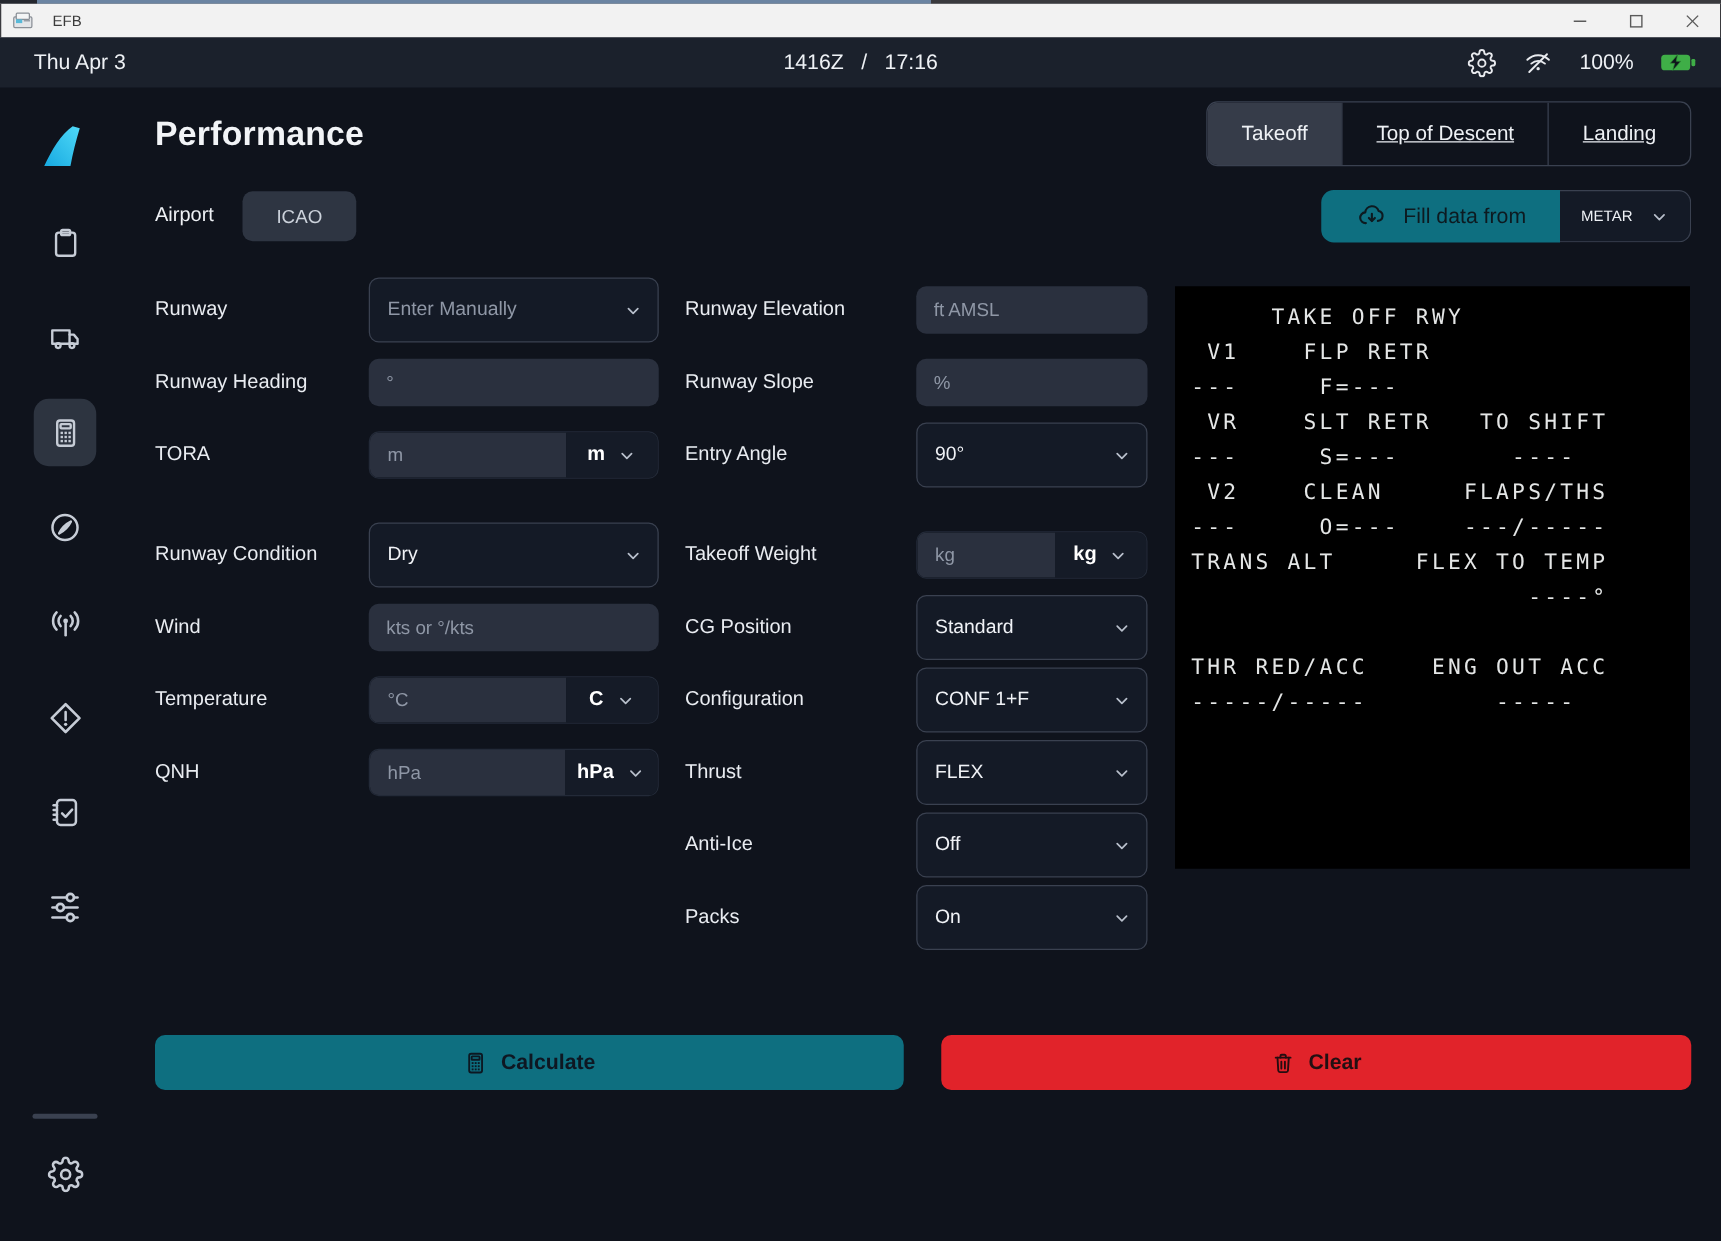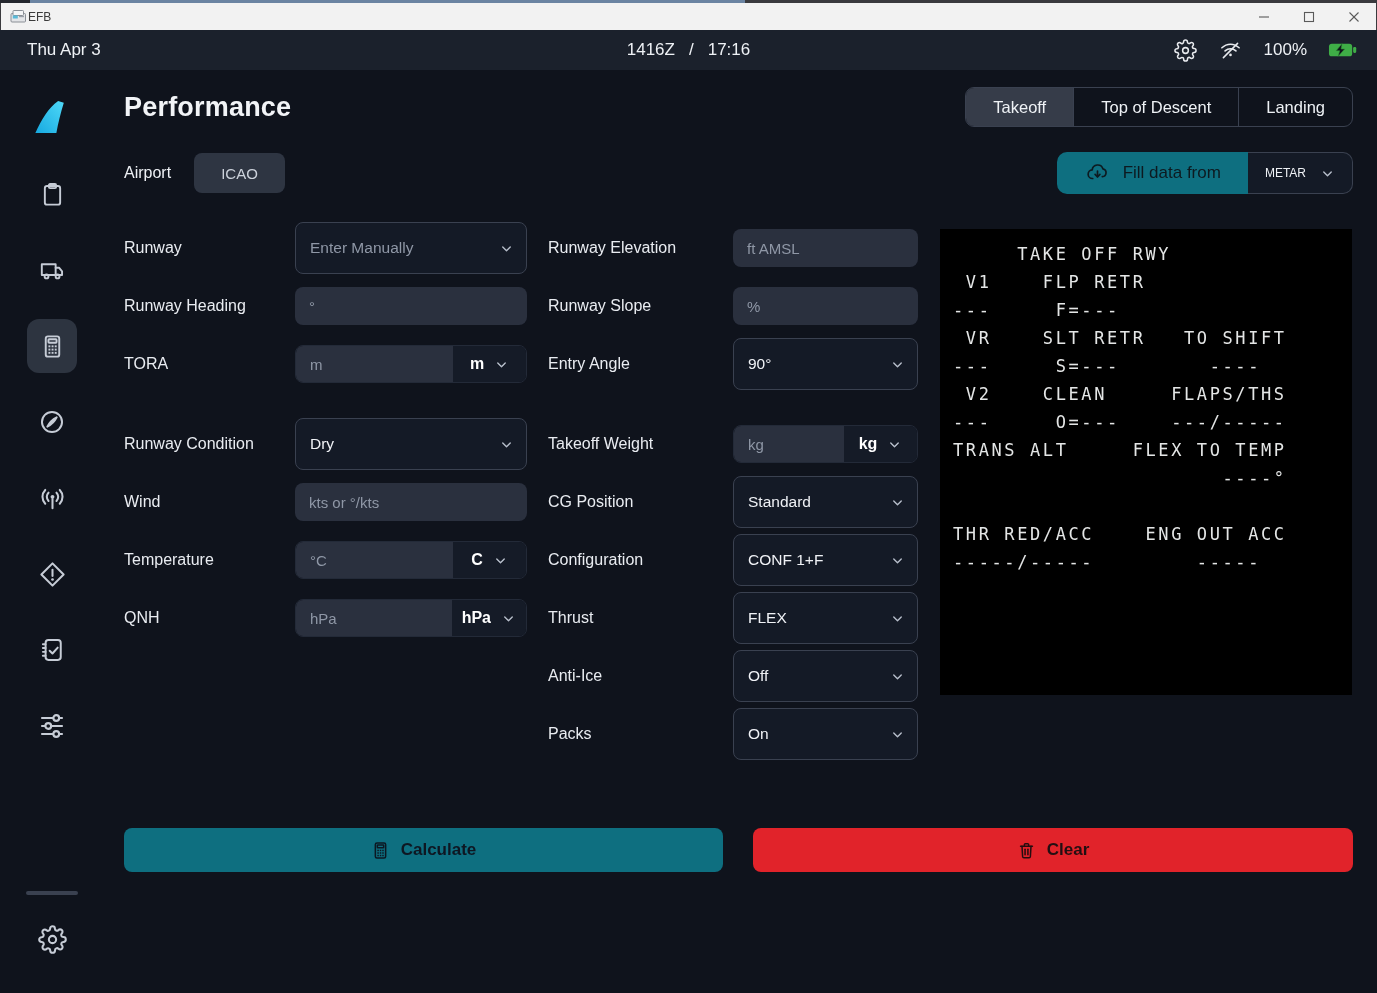--- a/index.html
+++ b/index.html
@@ -9,21 +9,21 @@
     --accent:#0e6f80; --danger:#e1232a; --logo-cyan:#2bc6f5;
     --battery-green:#3fae47; --seg-bg:#363c49; --mcdu-bg:#000000; --mcdu-text:#e4e6e6;
     --icon:#c6ccd6; --btn-text:#0e1722;
   }
   *{margin:0;padding:0;box-sizing:border-box;}
   body{font-family:"Liberation Sans","DejaVu Sans",sans-serif;background:#2a2a2a;}
   .window{width:1377px;height:993px;background:var(--page-bg);overflow:hidden;position:relative;display:flex;flex-direction:column;}
   
   .edge-strip{height:3px;background:linear-gradient(to right,#24272e 0 30px,#6b84a2 30px 745px,#3a3a3e 745px 100%);}
   
-  .titlebar{height:27px;background:var(--titlebar-bg);display:flex;align-items:center;padding-left:9px;gap:1px;border-left:1px solid #3a3a3e;border-right:1px solid #3a3a3e;}
+  .titlebar{height:27px;background:var(--titlebar-bg);display:flex;align-items:center;padding-left:9px;gap:15px;border-left:1px solid #3a3a3e;border-right:1px solid #3a3a3e;}
   .titlebar .app-title{font-size:12px;color:#3b3b3b;}
   .win-controls{margin-left:auto;display:flex;height:100%;}
   .win-btn{width:45px;height:100%;display:flex;align-items:center;justify-content:center;color:#555;}
   .win-btn svg{stroke:#5a5a5a;stroke-width:1.1;fill:none;}
   
   .statusbar{height:40px;background:var(--bar-bg);display:flex;align-items:center;padding:0 20px 0 27px;position:relative;color:var(--text);flex:none;text-align:center;}
   .status-date{font-size:17px;}
   .status-center{position:absolute;left:50%;transform:translateX(-50%);display:flex;align-items:center;gap:14px;font-size:17px;}
   .status-right{margin-left:auto;display:flex;align-items:center;gap:21px;}
   .status-right svg{display:block;}
@@ -34,23 +34,23 @@
   .sitem{height:76px;width:100%;display:flex;align-items:center;justify-content:center;}
   .sitem svg{stroke:var(--icon);fill:none;stroke-width:1.7;stroke-linecap:round;stroke-linejoin:round;}
   .sitem.selected .pill{background:#2d3440;border-radius:12px;width:50px;height:54px;display:flex;align-items:center;justify-content:center;}
   .sbottom{margin-top:auto;display:flex;flex-direction:column;align-items:center;padding-bottom:24px;width:100%;}
   .sdivider{width:52px;height:4px;border-radius:2px;background:#3a4150;}
   .sbottom .sitem{height:60px;margin-top:14px;}
   
   .main{flex:1;padding:0 24px 0 20px;display:flex;flex-direction:column;}
   .page-header{margin-top:17px;height:40px;display:flex;align-items:center;justify-content:space-between;}
   .page-title{font-size:27px;font-weight:700;color:#f2f4f7;letter-spacing:.2px;}
-  .tabs{display:flex;height:40px;border:1px solid var(--border);border-radius:9px;overflow:hidden;}
+  .tabs{display:flex;height:52px;border:1px solid var(--border);border-radius:9px;overflow:hidden;}
   .tab{display:flex;align-items:center;padding:0 27px;font-size:16.5px;color:var(--text);background:transparent;}
-  .tab + .tab{border-left:1px solid var(--border);}
+  .tab + .tab{border-left:1px solid var(--border);text-decoration:underline;}
   .tab.selected{background:var(--seg-bg);}
   
   .airport-row{margin-top:25px;height:42px;display:flex;align-items:center;justify-content:space-between;}
   .airport-group{display:flex;align-items:center;gap:23px;}
   .airport-label{font-size:16px;color:var(--text);}
   .chip{background:#2e3542;border:none;border-radius:8px;height:40px;padding:0 27px;font-size:15px;color:#ccd2db;font-family:inherit;}
   .fill-group{display:flex;height:42px;}
   .fill-btn{display:flex;align-items:center;gap:12px;background:var(--accent);border:none;border-radius:10px 0 0 10px;padding:0 27px;font-size:17px;color:#0d1a20;font-family:inherit;font-weight:400;}
   .fill-btn svg{stroke:#0d1a20;fill:none;stroke-width:1.7;stroke-linecap:round;stroke-linejoin:round;}
   .fill-src{display:flex;align-items:center;gap:14px;padding:16px 17px;border:1px solid var(--border);border-left:none;border-radius:0 10px 10px 0;background:#141a26;color:var(--text);font-size:12px;}

